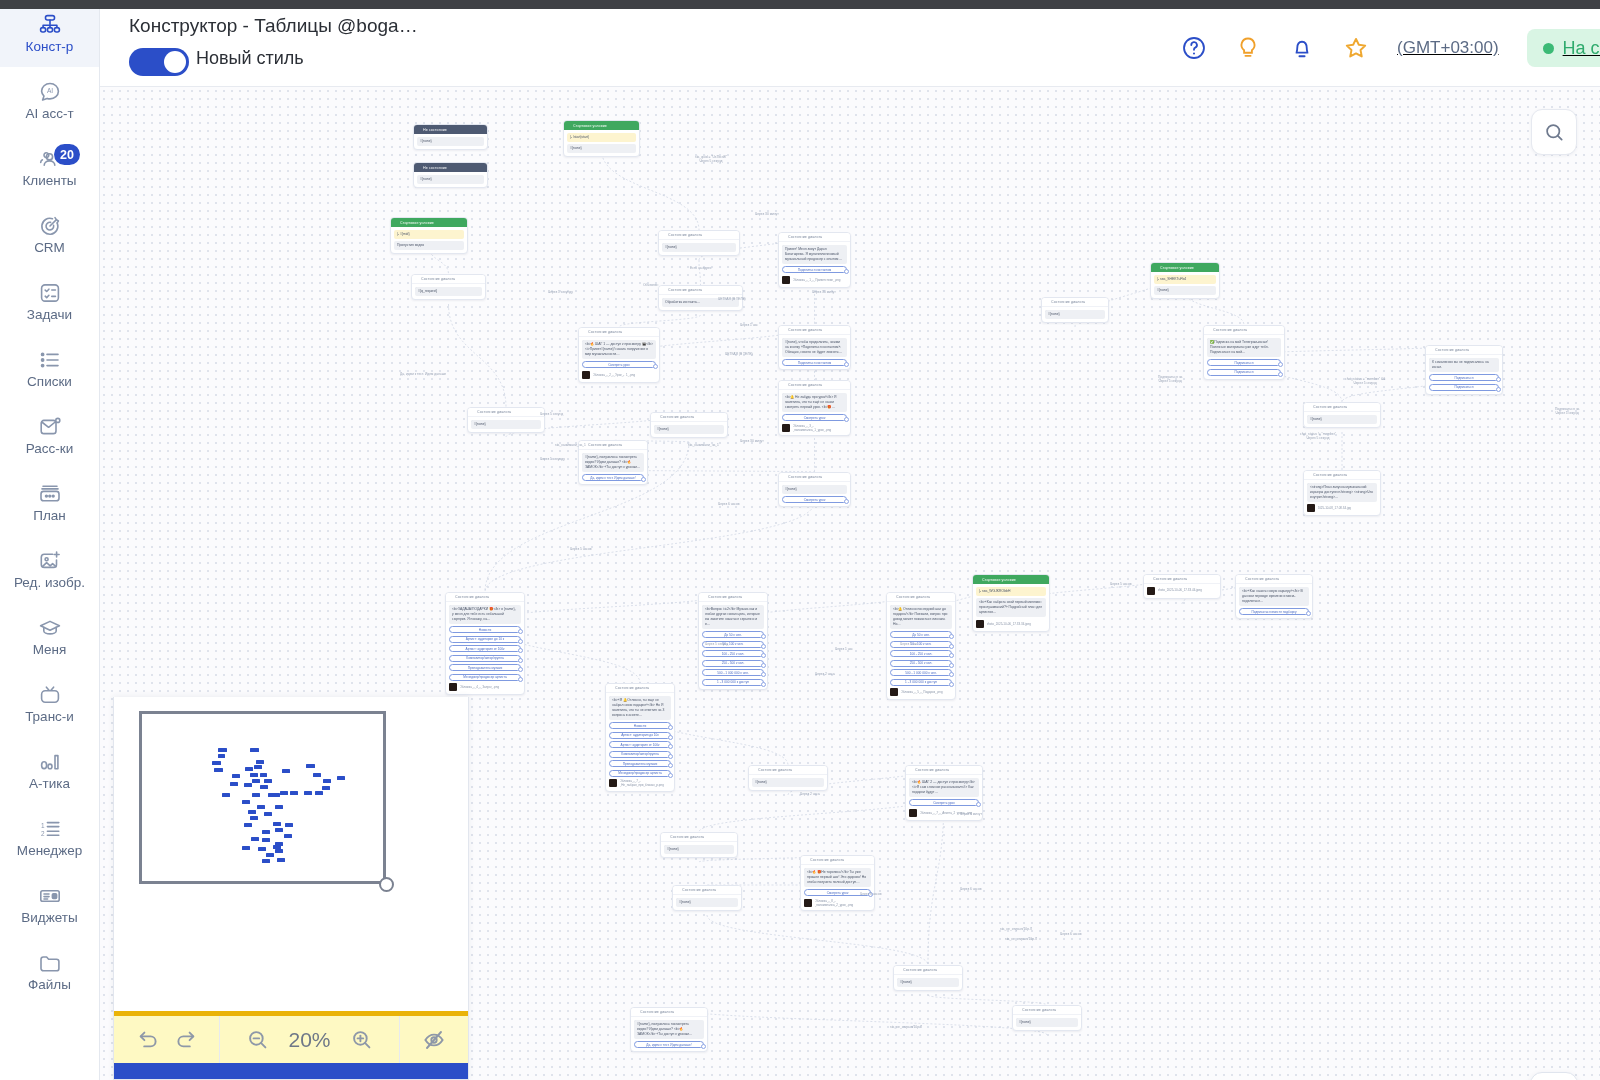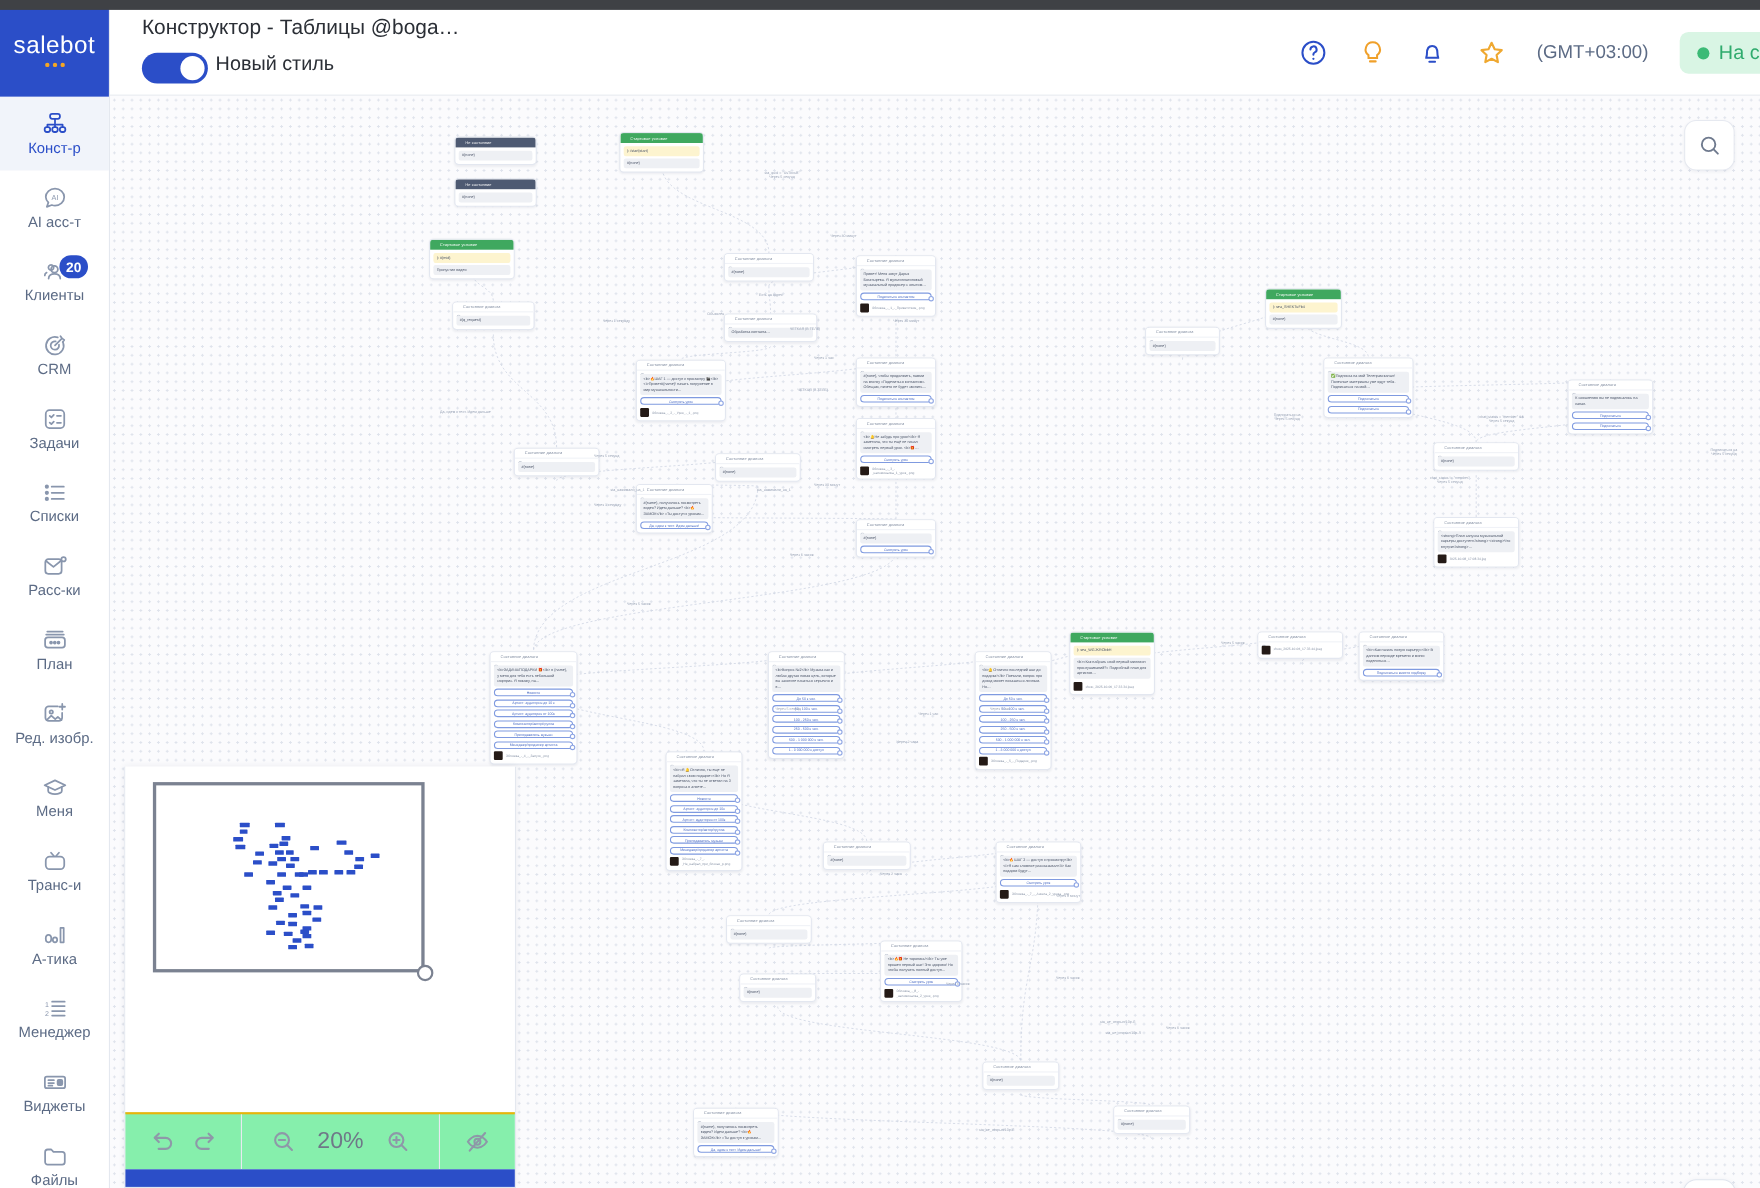--- a/index.html
+++ b/index.html
@@ -36,21 +36,21 @@
   
   .header { position:absolute; left:100px; top:9px; width:1500px; height:78px; background:#fff;
             border-bottom:1px solid #e7eaf0; z-index:35; }
   .hdr-left { position:absolute; left:29px; top:6px; }
   .hdr-title { font-size:19px; color:#2b2f36; white-space:nowrap; }
   .style-row { display:flex; align-items:flex-start; gap:7px; margin-top:11px; }
   .toggle { width:60px; height:28px; border-radius:16px; background:#2b4ec8; position:relative; cursor:pointer; }
   .toggle i { position:absolute; right:3px; top:3px; width:22px; height:22px; border-radius:50%; background:#fff; display:block; }
   .style-lbl { font-size:18px; color:#2b2f36; }
 
-  .hdr-right { position:absolute; right:0; top:0; height:78px; display:flex; align-items:center; gap:28px; }
+  .hdr-right { position:absolute; right:0; top:0; height:78px; display:flex; align-items:center; gap:28px;text-decoration:underline; }
   .hicon { width:26px; height:26px; cursor:pointer; }
   .hicon svg { width:100%; height:100%; display:block; }
   .gmt { font-size:17px; color:#5c6b85; white-space:nowrap; }
   .shift { background:#d9f5e4; color:#2fab6d; border-radius:8px; height:38px; display:flex;
            align-items:center; gap:9px; padding:0 16px; font-size:18px; white-space:nowrap;
            margin-right:-38px; }
   .shift .dot { width:11px; height:11px; border-radius:50%; background:#3cba76; display:block; }
 
   
   .canvas { position:absolute; left:100px; top:87px; width:1500px; height:993px; overflow:hidden;
@@ -98,46 +98,38 @@
 
   
   .panel { position:absolute; left:113px; top:697px; width:356px; height:383px; background:#fff;
            border:1px solid #e2e6ee; border-top:none; z-index:50;
            box-shadow:0 -1px 6px rgba(40,50,80,.07); display:flex; flex-direction:column; }
   .minimap { position:relative; flex:1; background:#fff; overflow:hidden; }
   .mm-node { position:absolute; background:#2b4ec8; height:3.5px; border-radius:.5px; }
   .mm-view { position:absolute; border:3px solid #7b8291; background:rgba(0,0,0,0); }
   .mm-handle { position:absolute; width:15px; height:15px; border-radius:50%; background:#fff;
                border:2px solid #7b8291; cursor:nwse-resize; }
-  .pbar { height:52px; display:flex; align-items:stretch; border-top:2px solid #eab308; background:#86efac; }
+  .pbar { height:52px; display:flex; align-items:stretch; border-top:5px solid #eab308; background:#fef9c3; }
   .pgrp { display:flex; align-items:center; justify-content:center; gap:14px; }
   .pgrp.g1 { width:105px; }
   .pgrp.g2 { flex:1; border-left:1px solid #e7eaf0; border-right:1px solid #e7eaf0; gap:12px; }
   .pgrp.g3 { width:68px; }
   .pico { width:24px; height:24px; color:#8e98a8; cursor:pointer; }
   .pico svg { width:100%; height:100%; display:block; }
   .zoomtxt { font-size:21px; color:#6f7888; min-width:56px; text-align:center; }
   .pfoot { height:16px; background:#2b4ec8; }
 </style>
 </head>
 <body>
 
 <div id="app">
 
   <div class="top-strip"></div>
 
   <div class="sidebar">
-    <div class="brand">
-      <div class="brand-word">salebot</div>
-      <div class="brand-dots">
-          <i></i>
-          <i></i>
-          <i></i>
-        </div>
-    </div>
     <div class="nav" id="nav">
         <div class="nav-item active">
           <div class="ico">
             <svg viewBox="0 0 24 24" fill="none" stroke="currentColor" stroke-width="1.6" stroke-linecap="round" stroke-linejoin="round">
               <rect x="7.5" y="2.6" width="9" height="4.4" rx="2"></rect>
               <rect x="2.6" y="14.6" width="5" height="4.4" rx="2"></rect>
               <rect x="9.5" y="14.6" width="5" height="4.4" rx="2"></rect>
               <rect x="16.4" y="14.6" width="5" height="4.4" rx="2"></rect>
               <path d="M12 7v4M5.1 14.6v-2.3h13.8v2.3M12 12.3v2.3"></path>
             </svg>

